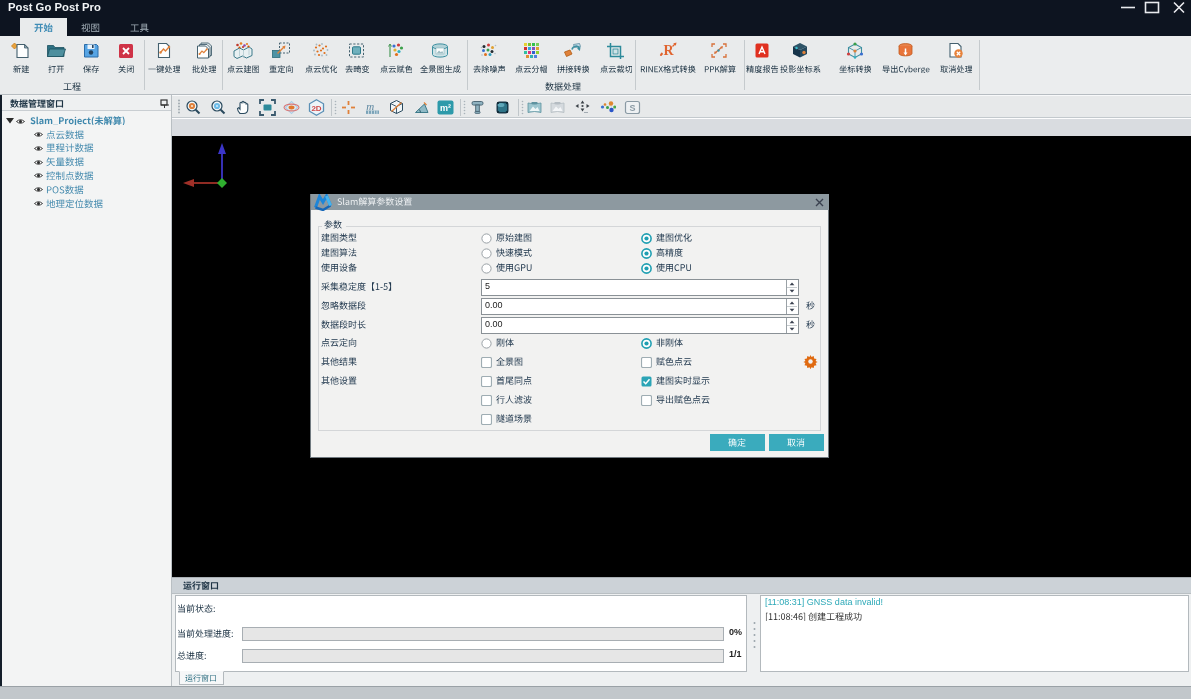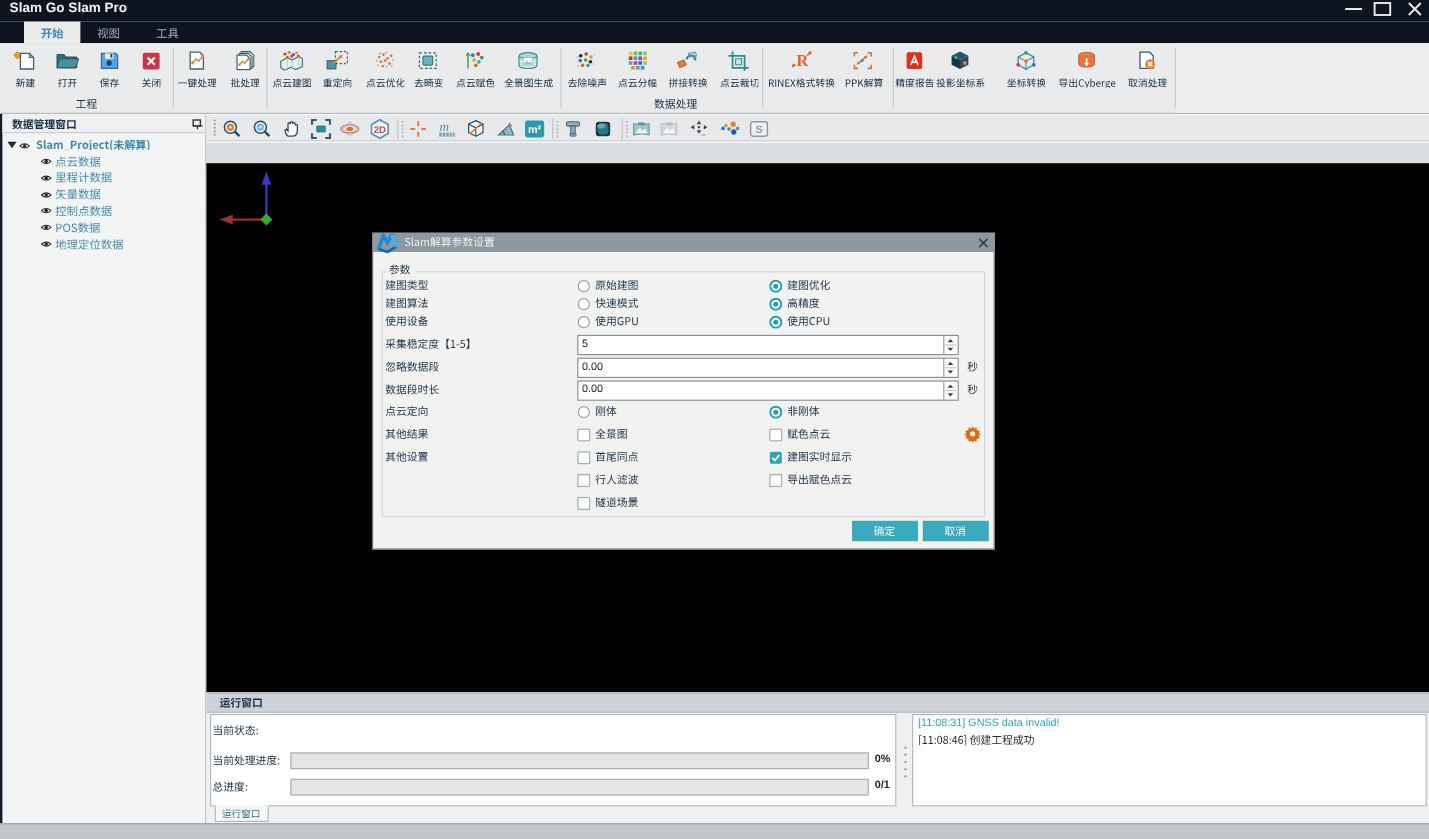--- a/index.html
+++ b/index.html
@@ -1,20 +1,20 @@
 <!DOCTYPE html>
 <html><head><meta charset="utf-8"><style>
 html,body{margin:0;padding:0}
 body{width:1191px;height:699px;position:relative;overflow:hidden;background:#eef0f1;
 font-family:"Liberation Sans",sans-serif}
 div{box-sizing:border-box}
 svg{display:block}
 </style></head><body>
 <div style="position:absolute;left:0px;top:0px;width:1191px;height:18px;background:#0d1420"></div>
-<div style="position:absolute;left:8.0px;top:1.3px;font:bold 11.3px 'Liberation Sans', sans-serif;color:#f2f4f6;white-space:pre">Slam Go Slam Pro</div>
+<div style="position:absolute;left:8.0px;top:1.3px;font:bold 11.3px 'Liberation Sans', sans-serif;color:#f2f4f6;white-space:pre">Post Go Post Pro</div>
 <svg style="position:absolute;left:1118px;top:0" width="70" height="16" viewBox="0 0 70 16">
     <line x1="3" y1="7.5" x2="17" y2="7.5" stroke="#e8eaee" stroke-width="1.6"></line>
     <rect x="27.5" y="2.5" width="13" height="10" fill="none" stroke="#e8eaee" stroke-width="1.6"></rect>
     <path d="M56 2.5 L66 12.5 M66 2.5 L56 12.5" stroke="#e8eaee" stroke-width="1.6"></path>
   </svg>
 <div style="position:absolute;left:0px;top:18px;width:1191px;height:18px;background:#0d1420"></div>
 <div style="position:absolute;left:20px;top:18px;width:47px;height:18px;background:#e9ebec"></div>
 <div style="position:absolute;left:33.5px;top:22.6px">
     <svg style="width:19.0px;height:9.5px" viewBox="0 -880 2000 1000">
       <path d="M625 -678V-433H396V-462V-678ZM46 -433V-318H262C243 -200 189 -84 43 4C73 24 119 67 140 94C314 -16 371 -167 389 -318H625V90H751V-318H957V-433H751V-678H928V-792H79V-678H272V-463V-433Z M1449 -331V89H1557V49H1802V88H1916V-331ZM1557 -57V-225H1802V-57ZM1432 -387C1470 -401 1520 -407 1855 -436C1866 -412 1875 -389 1881 -369L1984 -424C1955 -505 1887 -621 1818 -708L1723 -661C1750 -625 1777 -583 1802 -541L1564 -525C1620 -610 1676 -713 1719 -816L1594 -849C1552 -725 1481 -595 1457 -561C1434 -526 1415 -504 1393 -498C1407 -468 1426 -410 1432 -387ZM1211 -541H1277C1268 -447 1253 -363 1230 -290L1168 -342C1183 -403 1198 -471 1211 -541ZM1047 -303C1091 -267 1140 -223 1186 -179C1147 -101 1095 -43 1029 -7C1053 16 1084 59 1099 88C1169 42 1225 -17 1269 -94C1297 -63 1320 -34 1337 -8L1409 -106C1388 -136 1356 -171 1320 -207C1360 -321 1383 -464 1392 -644L1323 -653L1304 -651H1231C1242 -715 1251 -778 1258 -837L1145 -844C1140 -784 1132 -717 1122 -651H1037V-541H1103C1086 -452 1066 -368 1047 -303Z" fill="#3f8cb5"></path>
@@ -601,21 +601,21 @@
     </svg>
   </div>
 <div style="position:absolute;left:177.0px;top:651.3px">
     <svg style="width:29.5px;height:9.0px" viewBox="0 -880 3278 1000">
       <path d="M759 -214C816 -145 875 -52 897 10L958 -28C936 -91 875 -180 816 -247ZM412 -269C478 -224 554 -153 591 -104L647 -152C609 -199 532 -267 465 -311ZM281 -241V-34C281 47 312 69 431 69C455 69 630 69 656 69C748 69 773 41 784 -74C762 -78 730 -90 713 -101C707 -13 700 1 650 1C611 1 464 1 435 1C371 1 360 -5 360 -35V-241ZM137 -225C119 -148 84 -60 43 -9L112 24C157 -36 190 -130 208 -212ZM265 -567H737V-391H265ZM186 -638V-319H820V-638H657C692 -689 729 -751 761 -808L684 -839C658 -779 614 -696 575 -638H370L429 -668C411 -715 365 -784 321 -836L257 -806C299 -755 341 -685 358 -638Z M1081 -778C1136 -728 1203 -655 1234 -609L1292 -657C1259 -701 1190 -770 1135 -819ZM1720 -819V-658H1555V-819H1481V-658H1339V-586H1481V-469L1479 -407H1333V-335H1471C1456 -259 1423 -185 1348 -128C1364 -117 1392 -89 1402 -74C1491 -142 1530 -239 1545 -335H1720V-80H1795V-335H1944V-407H1795V-586H1924V-658H1795V-819ZM1555 -586H1720V-407H1553L1555 -468ZM1262 -478H1050V-408H1188V-121C1143 -104 1091 -60 1038 -2L1088 66C1140 -2 1189 -61 1223 -61C1245 -61 1277 -28 1319 -2C1388 42 1472 53 1596 53C1691 53 1871 47 1942 43C1943 21 1955 -15 1964 -35C1867 -24 1716 -16 1598 -16C1485 -16 1401 -23 1335 -64C1302 -85 1281 -104 1262 -115Z M2386 -644V-557H2225V-495H2386V-329H2775V-495H2937V-557H2775V-644H2701V-557H2458V-644ZM2701 -495V-389H2458V-495ZM2757 -203C2713 -151 2651 -110 2579 -78C2508 -111 2450 -153 2408 -203ZM2239 -265V-203H2369L2335 -189C2376 -133 2431 -86 2497 -47C2403 -17 2298 1 2192 10C2203 27 2217 56 2222 74C2347 60 2469 35 2576 -7C2675 37 2792 65 2918 80C2927 61 2946 31 2962 15C2852 5 2749 -15 2660 -46C2748 -93 2821 -157 2867 -243L2820 -268L2807 -265ZM2473 -827C2487 -801 2502 -769 2513 -741H2126V-468C2126 -319 2119 -105 2037 46C2056 52 2089 68 2104 80C2188 -78 2201 -309 2201 -469V-670H2948V-741H2598C2586 -773 2566 -813 2548 -845Z M3139 -390C3175 -390 3205 -418 3205 -460C3205 -501 3175 -530 3139 -530C3102 -530 3073 -501 3073 -460C3073 -418 3102 -390 3139 -390ZM3139 13C3175 13 3205 -15 3205 -56C3205 -98 3175 -126 3139 -126C3102 -126 3073 -98 3073 -56C3073 -15 3102 13 3139 13Z" fill="#1d3344"></path>
     </svg>
   </div>
 <div style="position:absolute;left:242px;top:627px;width:482px;height:14px;background:#e6e6e6;border:1px solid #a8aeb3"></div>
 <div style="position:absolute;left:242px;top:649px;width:482px;height:14px;background:#e6e6e6;border:1px solid #a8aeb3"></div>
 <div style="position:absolute;left:729.0px;top:627.4px;font:bold 9.0px 'Liberation Sans', sans-serif;color:#222;white-space:pre">0%</div>
-<div style="position:absolute;left:729.0px;top:649.4px;font:bold 9.0px 'Liberation Sans', sans-serif;color:#222;white-space:pre">0/1</div>
+<div style="position:absolute;left:729.0px;top:649.4px;font:bold 9.0px 'Liberation Sans', sans-serif;color:#222;white-space:pre">1/1</div>
 <svg style="position:absolute;left:752px;top:620px" width="5" height="30" viewBox="0 0 5 30">
     <g fill="#9aa4ab">
       <circle cx="2.5" cy="3" r="1"></circle>
       <circle cx="2.5" cy="9" r="1"></circle>
       <circle cx="2.5" cy="15" r="1"></circle>
       <circle cx="2.5" cy="21" r="1"></circle>
       <circle cx="2.5" cy="27" r="1"></circle>
     </g>
   </svg>
 <div style="position:absolute;left:760px;top:595px;width:429px;height:77px;background:#fff;border:1px solid #b3b9bd"></div>

